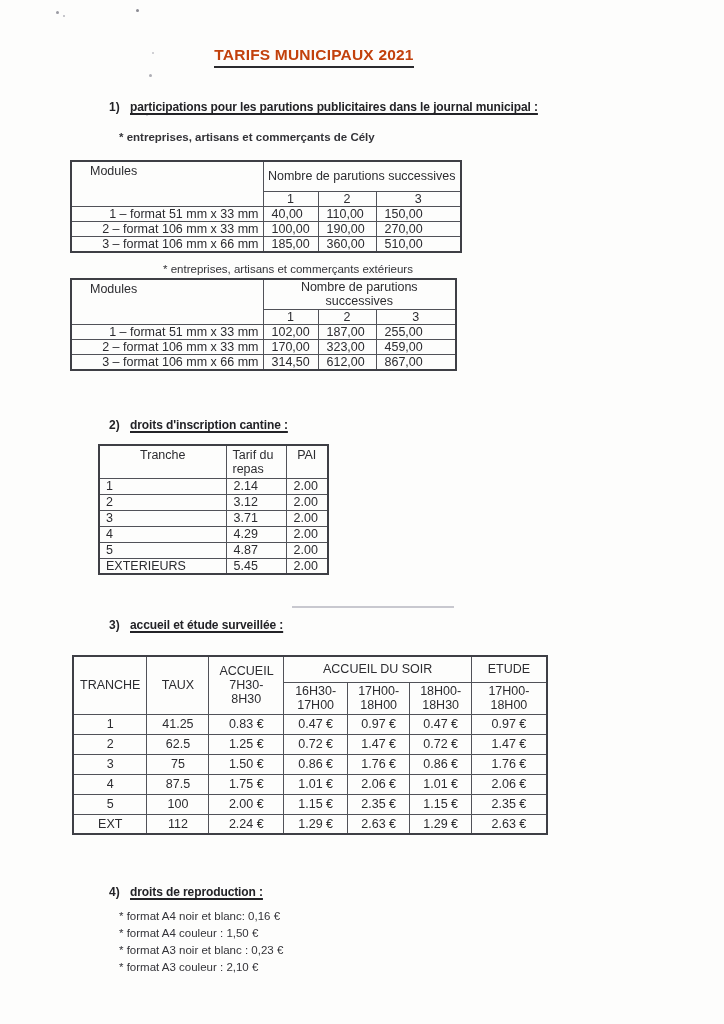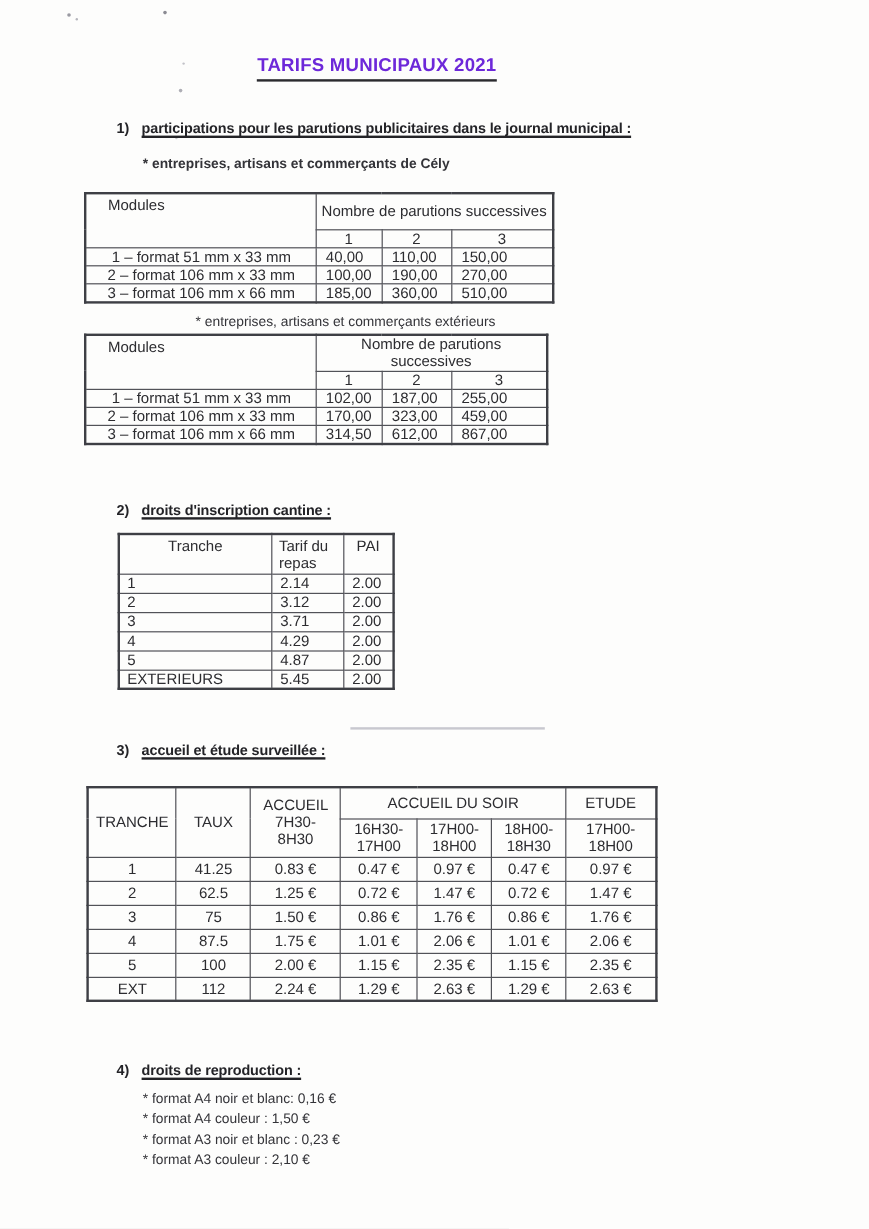--- a/index.html
+++ b/index.html
@@ -4,39 +4,39 @@
 <style>
   html,body{margin:0;padding:0;background:#e8e8e8;}
   .page{
     position:relative;width:724px;height:1024px;margin:0 auto;
     background:#fdfdfc;overflow:hidden;
     font-family:"Liberation Sans",sans-serif;color:#2d2d31;
   }
   
   .doc-title-wrap{position:absolute;top:46px;left:0;width:628px;text-align:center;}
   .doc-title{
-    display:inline-block;font-size:15.5px;font-weight:bold;color:#6d28d9;
+    display:inline-block;font-size:15.5px;font-weight:bold;color:#c2410c;
     border-bottom:2px solid #2a2a2e;padding-bottom:2px;letter-spacing:.2px;
   }
-  .sec-heading{position:absolute;font-size:12px;font-weight:bold;color:#232327;white-space:nowrap;}
+  .sec-heading{position:absolute;font-size:12px;font-weight:bold;color:#232327;white-space:nowrap;margin-left:12px;}
   .sec-num{display:inline-block;width:21px;}
   .sec-text{text-decoration:underline;text-underline-offset:2px;text-decoration-thickness:1.5px;letter-spacing:-0.1px;}
   .note{position:absolute;font-size:11.5px;color:#333338;white-space:nowrap;}
   
   table{position:absolute;border-collapse:collapse;table-layout:fixed;background:#fdfdfc;}
   td{border:1px solid #515258;font-size:12.5px;color:#2c2c30;line-height:1.12;
      padding:0 4px;vertical-align:middle;overflow:hidden;}
   table{border:2px solid #3e3f45;}
   thead td{text-align:center;}
   
   .t-pub thead tr:first-child{height:30px;}
   .t-pub thead tr:last-child{height:15px;}
   .t-pub tbody tr{height:15px;}
   .t-pub .c-mod{text-align:left;vertical-align:top;padding:2px 18px;}
-  .t-pub tbody td:first-child{text-align:center;padding-left:5px;}
+  .t-pub tbody td:first-child{text-align:right;padding-left:5px;}
   .t-pub tbody td:not(:first-child){text-align:left;padding-left:8px;}
   
   .t-cant thead tr{height:33px;}
   .t-cant tbody tr{height:16px;}
   .t-cant thead td{vertical-align:top;padding-top:2px;}
   .t-cant .c-tarif{text-align:left;padding:2px 4px 0 6px;}
   .t-cant tbody td{text-align:left;padding-left:6px;}
   .t-cant tbody td:not(:first-child){padding-left:7px;}
   
   .t-acc thead tr:first-child{height:26px;}

